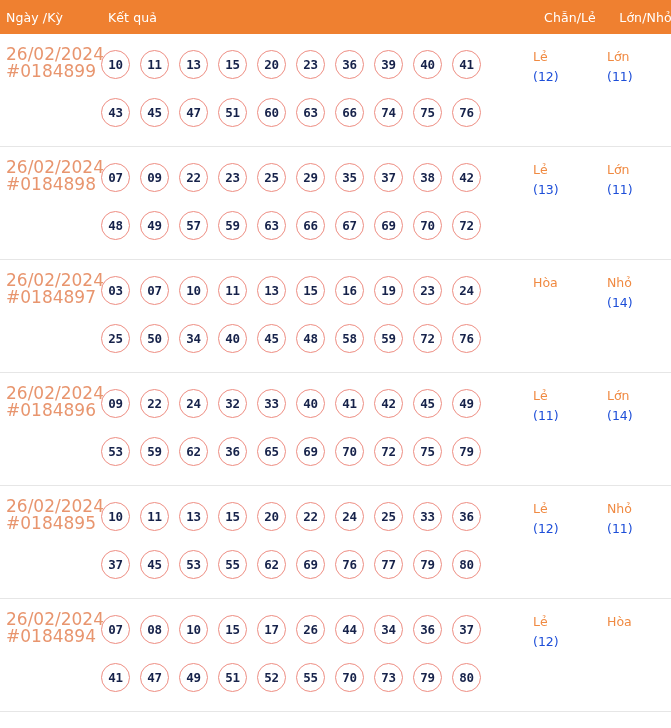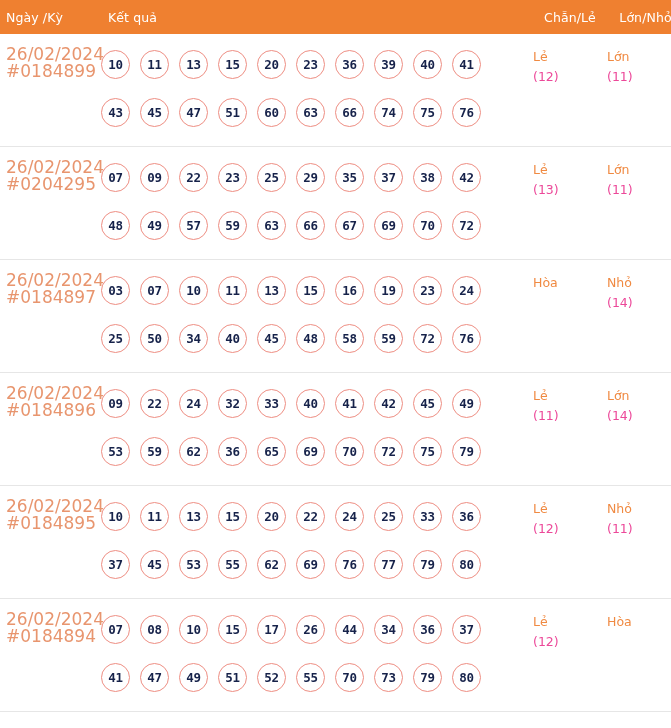--- a/index.html
+++ b/index.html
@@ -89,21 +89,21 @@
     padding-top: 13px;
     font-size: 12.5px;
     line-height: 20px;
   }
   .verdict {
     display: block;
     color: #f08a42;
   }
   .count {
     display: block;
-    color: #ec4899;
+    color: #1d4ed8;
   }
   .count:empty { display: none; }
 </style>
 </head>
 <body>
 
 <table class="results-table">
   <thead>
     <tr>
       <th class="col-date">Ngày /Kỳ</th>
@@ -149,21 +149,21 @@
           <span class="count">(12)</span>
         </td>
         <td class="cell-size">
           <span class="verdict">Lớn</span>
           <span class="count">(11)</span>
         </td>
       </tr>
       <tr>
         <td class="cell-date">
           <span class="date-line">26/02/2024</span>
-          <span class="draw-id">#0204295</span>
+          <span class="draw-id">#0184898</span>
         </td>
         <td class="cell-result">
           <div class="ball-row">
             <span class="ball">07</span>
             <span class="ball">09</span>
             <span class="ball">22</span>
             <span class="ball">23</span>
             <span class="ball">25</span>
             <span class="ball">29</span>
             <span class="ball">35</span>

